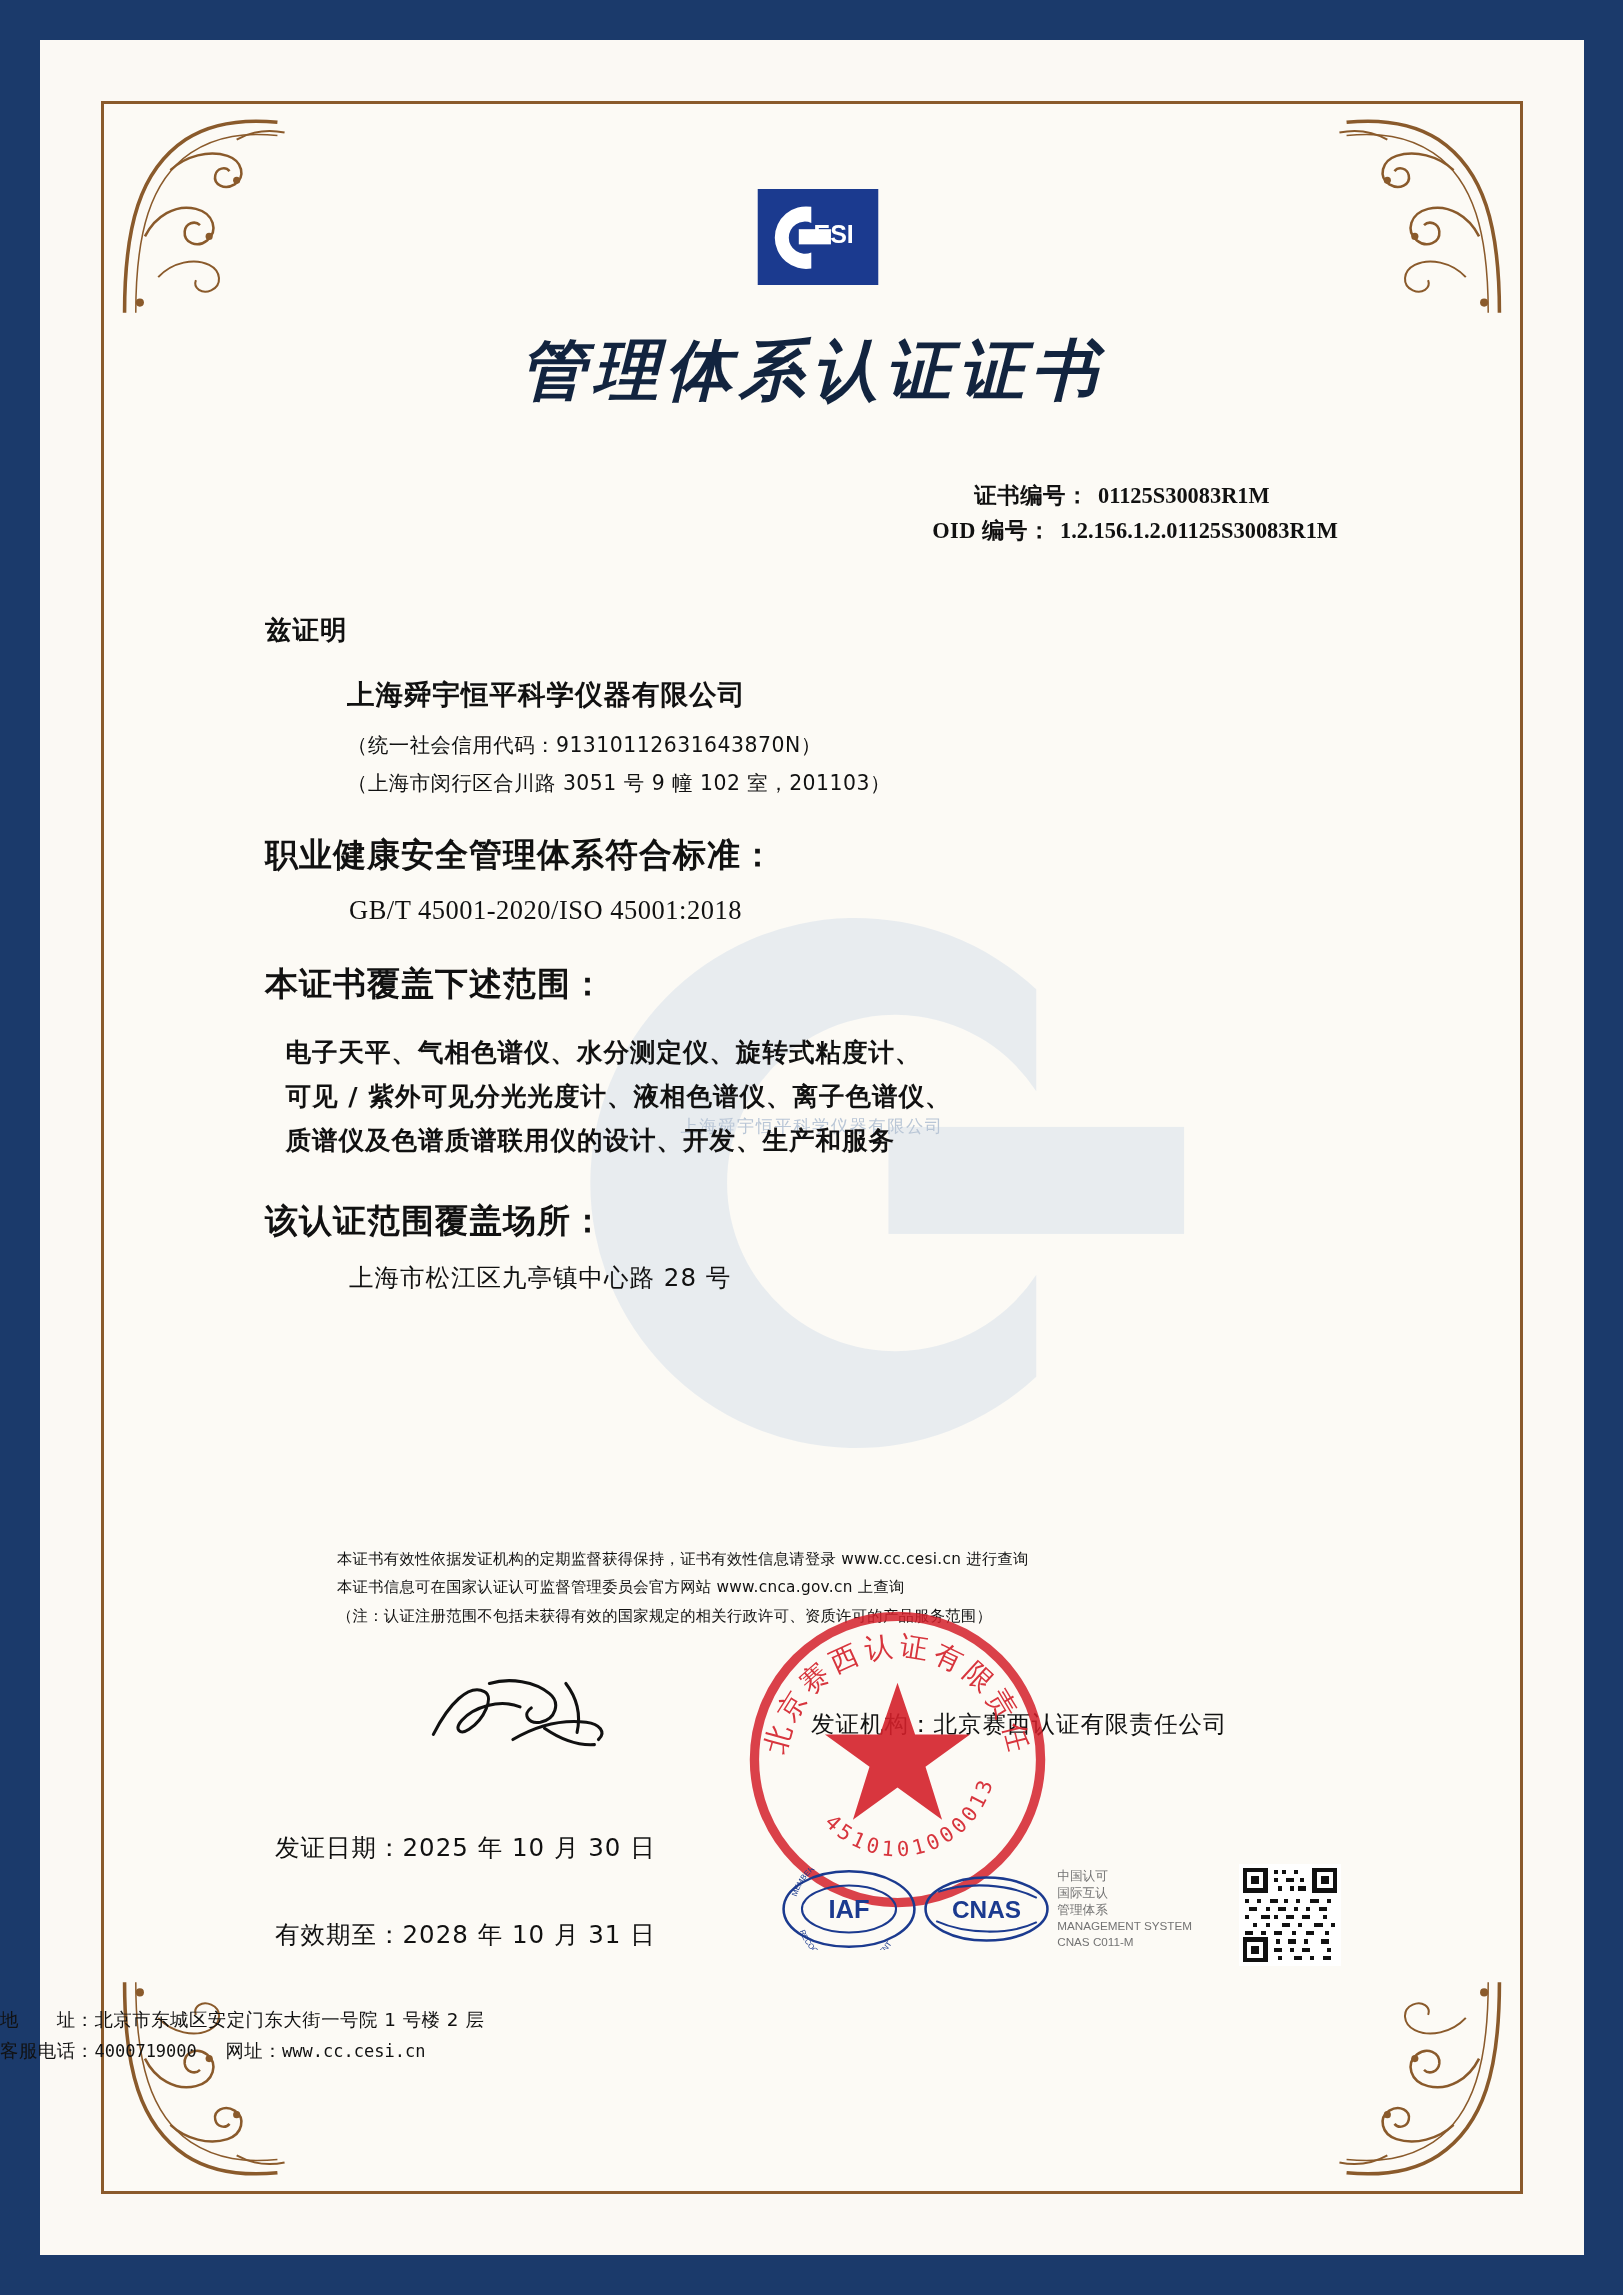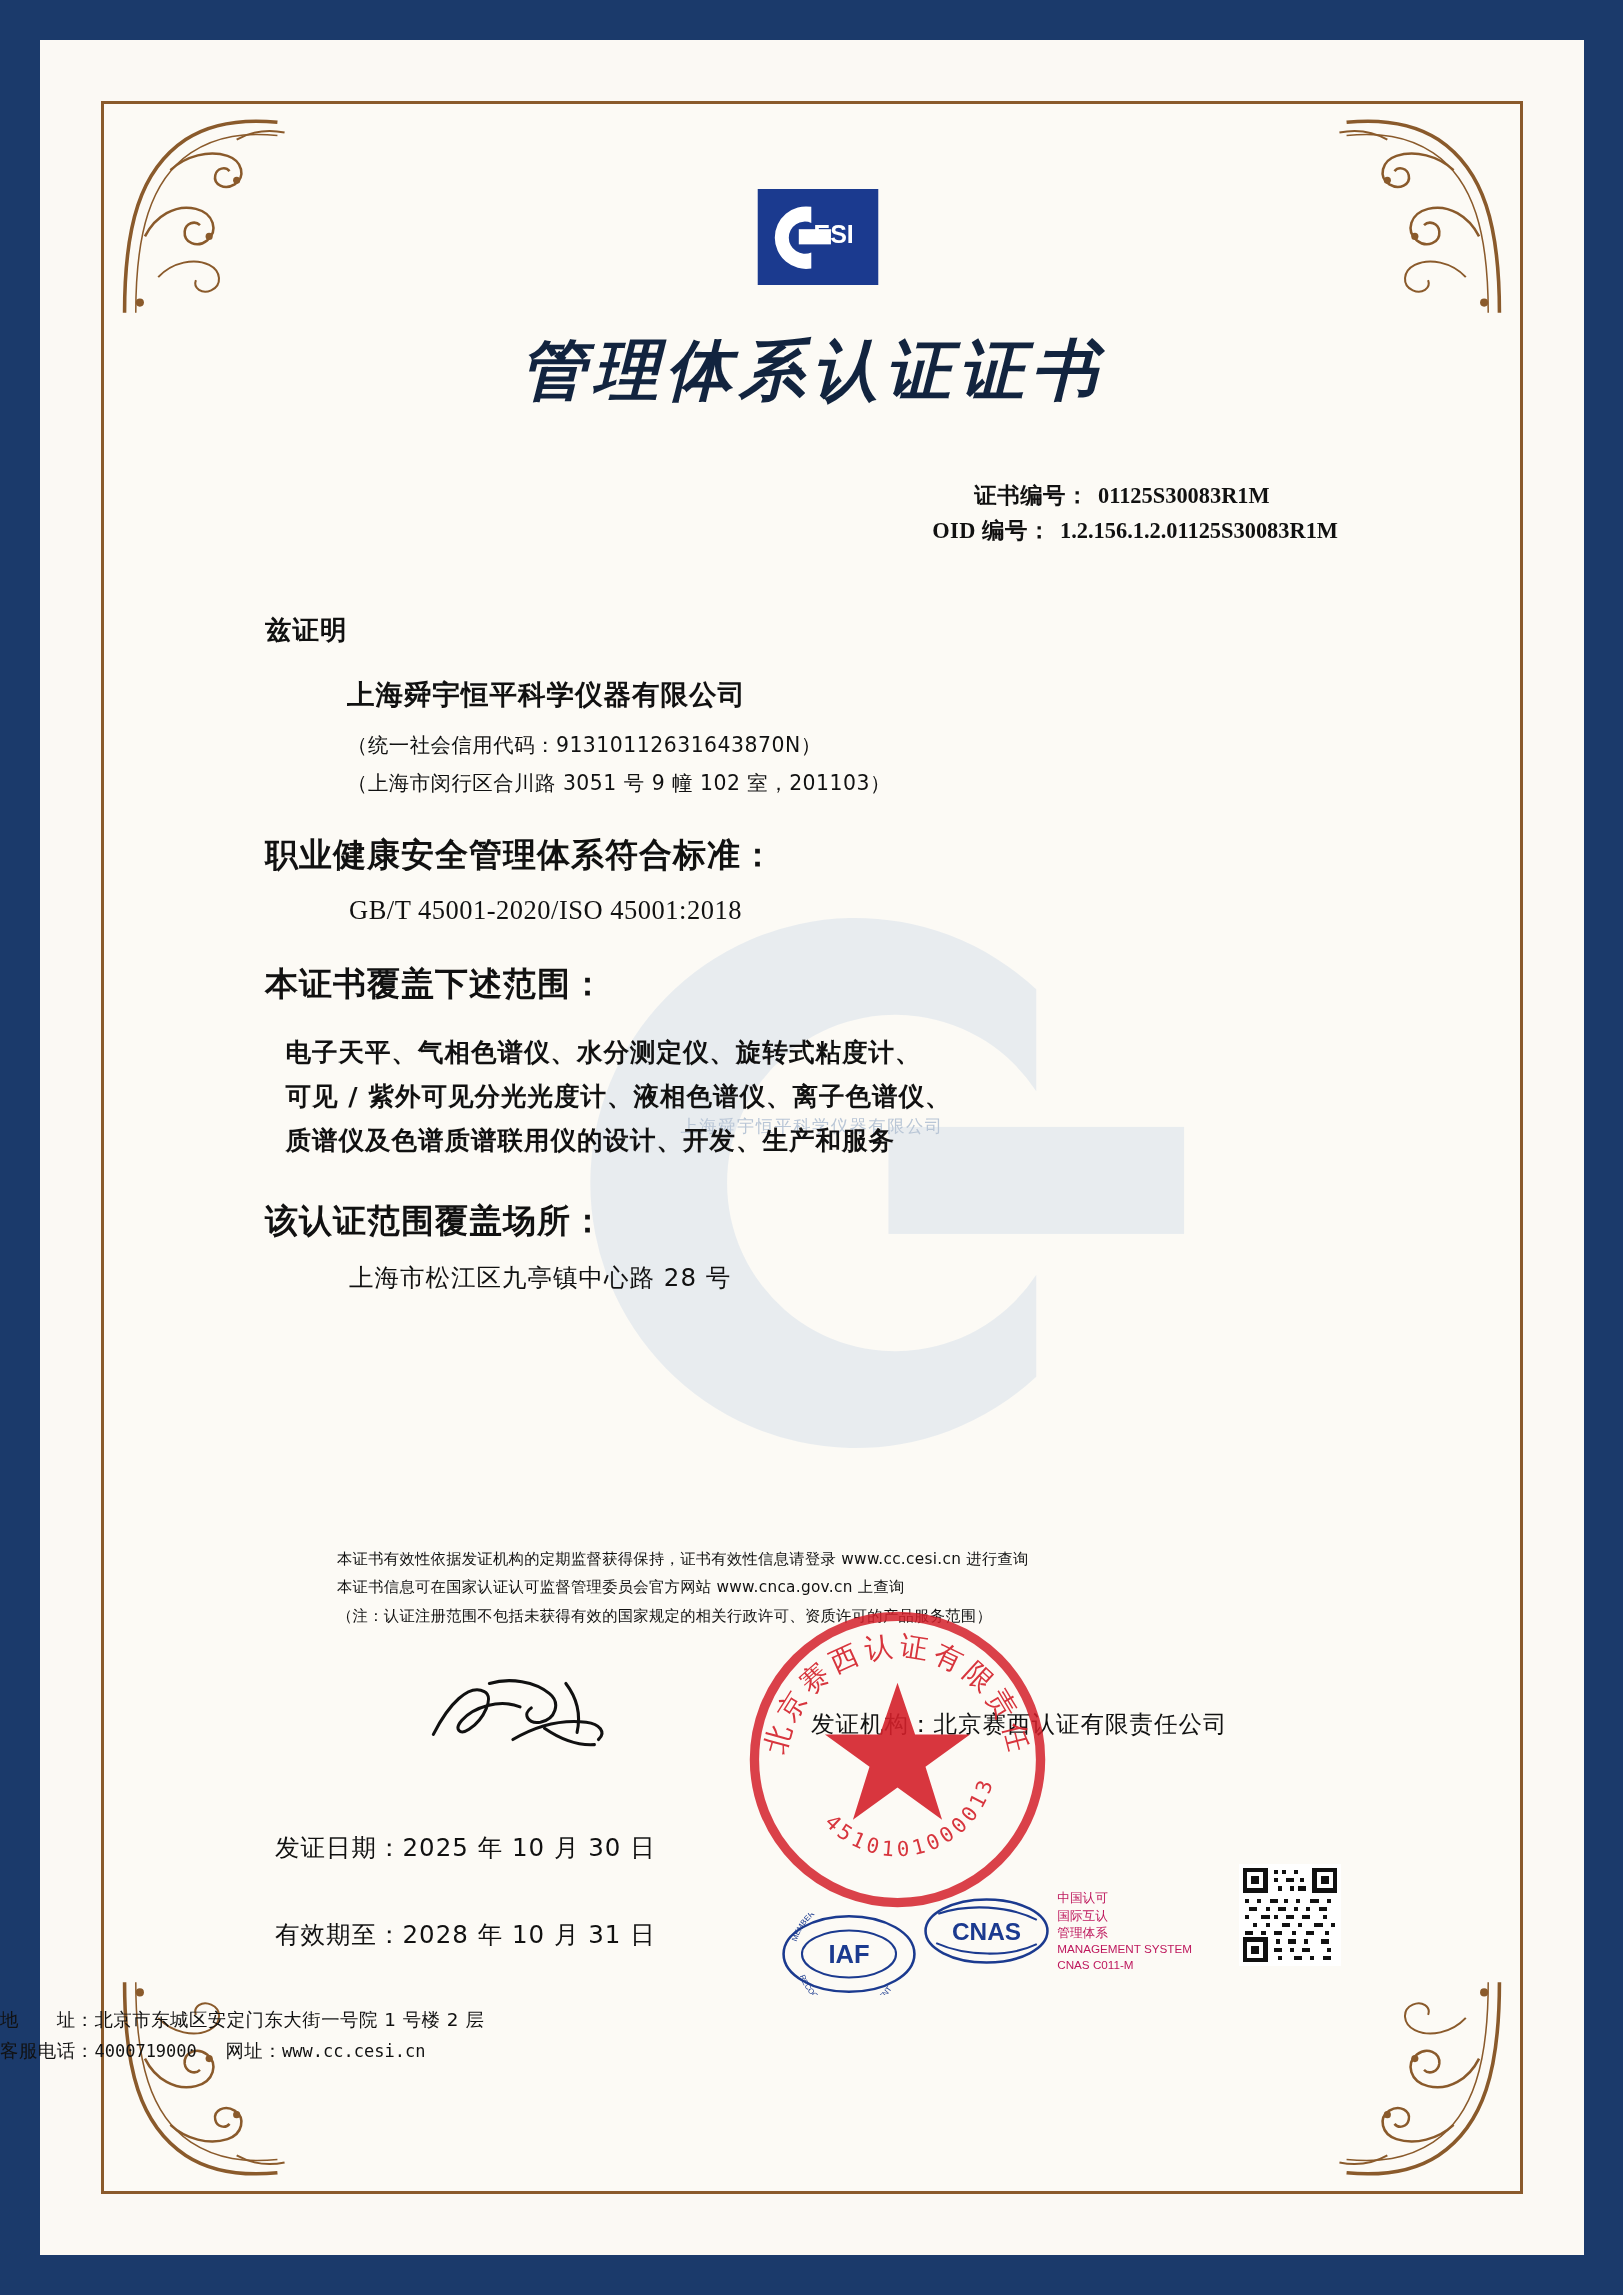--- a/index.html
+++ b/index.html
@@ -255,29 +255,29 @@
   .seal svg { width: 100%; height: 100%; }
 
   
   .accred {
     position: absolute;
     left: 780px;
     top: 1867px;
     display: flex;
     align-items: center;
   }
-  .iaf-mark { width: 138px; height: 82px; margin-top: 46px; }
+  .iaf-mark { width: 138px; height: 82px; }
   .cnas-mark { width: 127px; height: 82px; margin-left: 5.1px; }
   .iaf-mark svg, .cnas-mark svg { width: 100%; height: 100%; }
   .accred-text {
     margin-left: 7.1px;
     font-family: "DejaVu Sans", sans-serif;
     font-size: 12.7px;
     line-height: 1.35;
-    color: #be185d;
+    color: #737373;
   }
   .accred-text .en { font-family: "Liberation Sans", sans-serif; font-size: 11.7px; }
 
   
   .qr {
     position: absolute;
     left: 1239px;
     top: 1864px;
     width: 102px;
     height: 102px;

